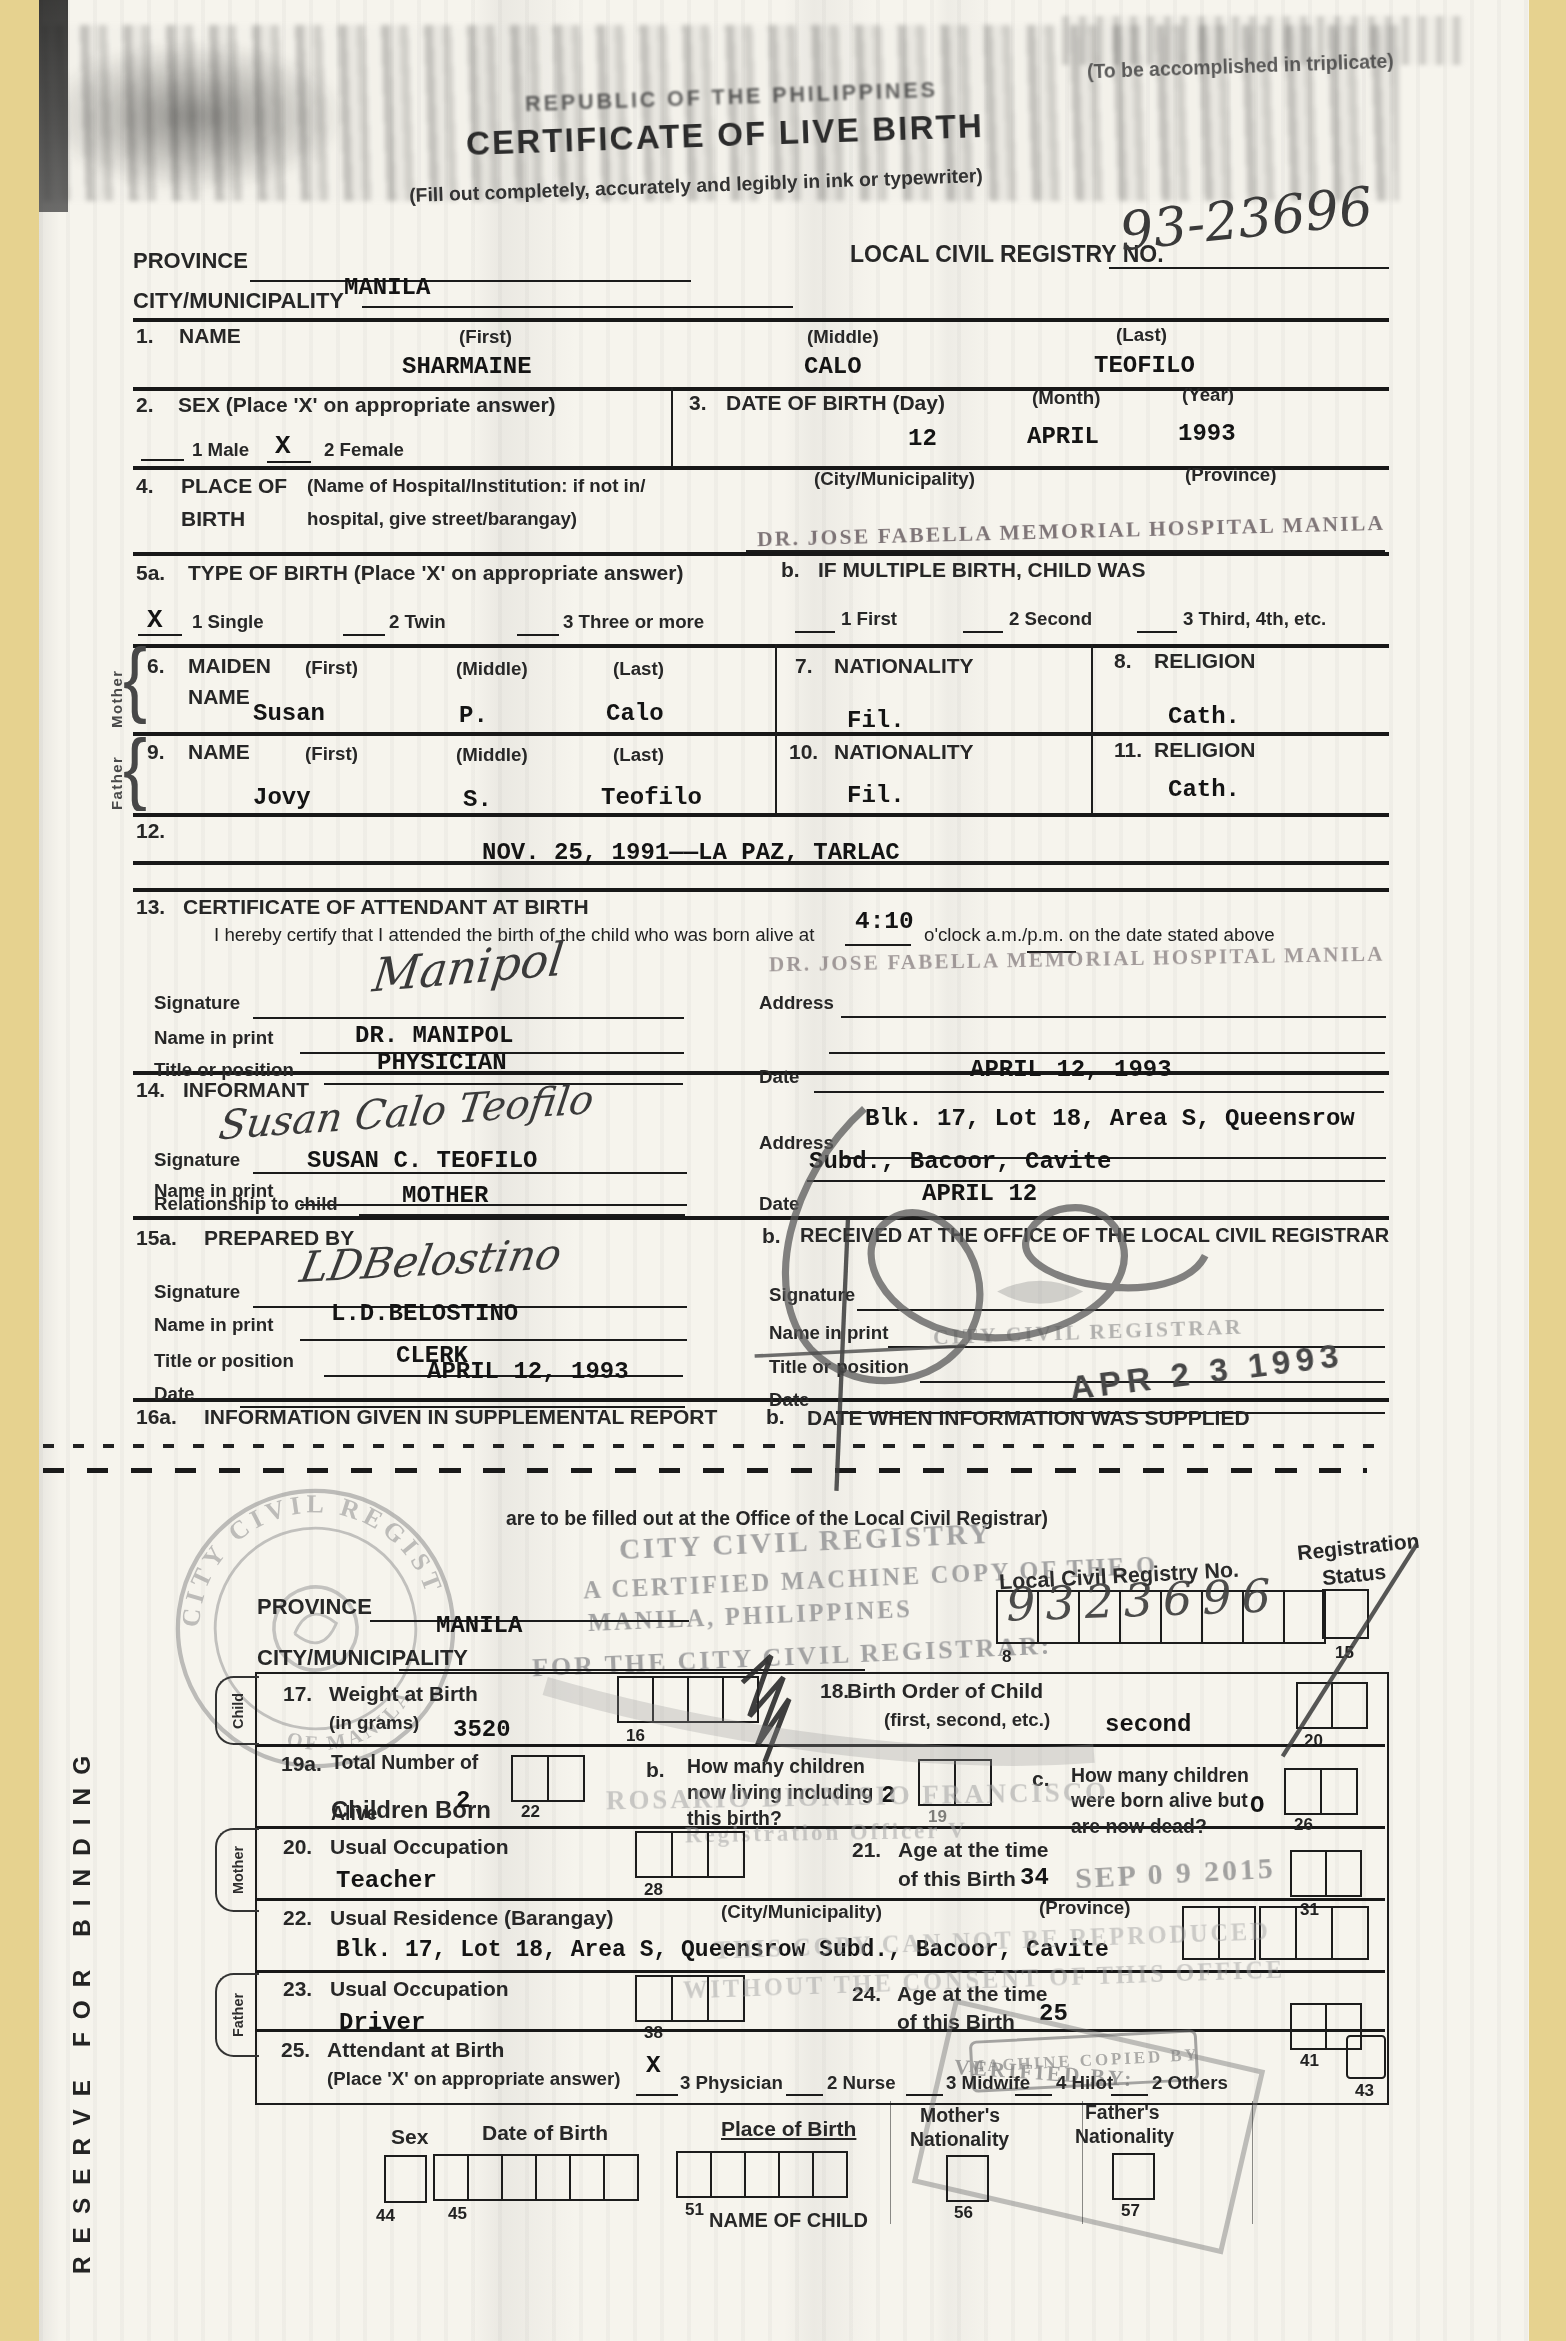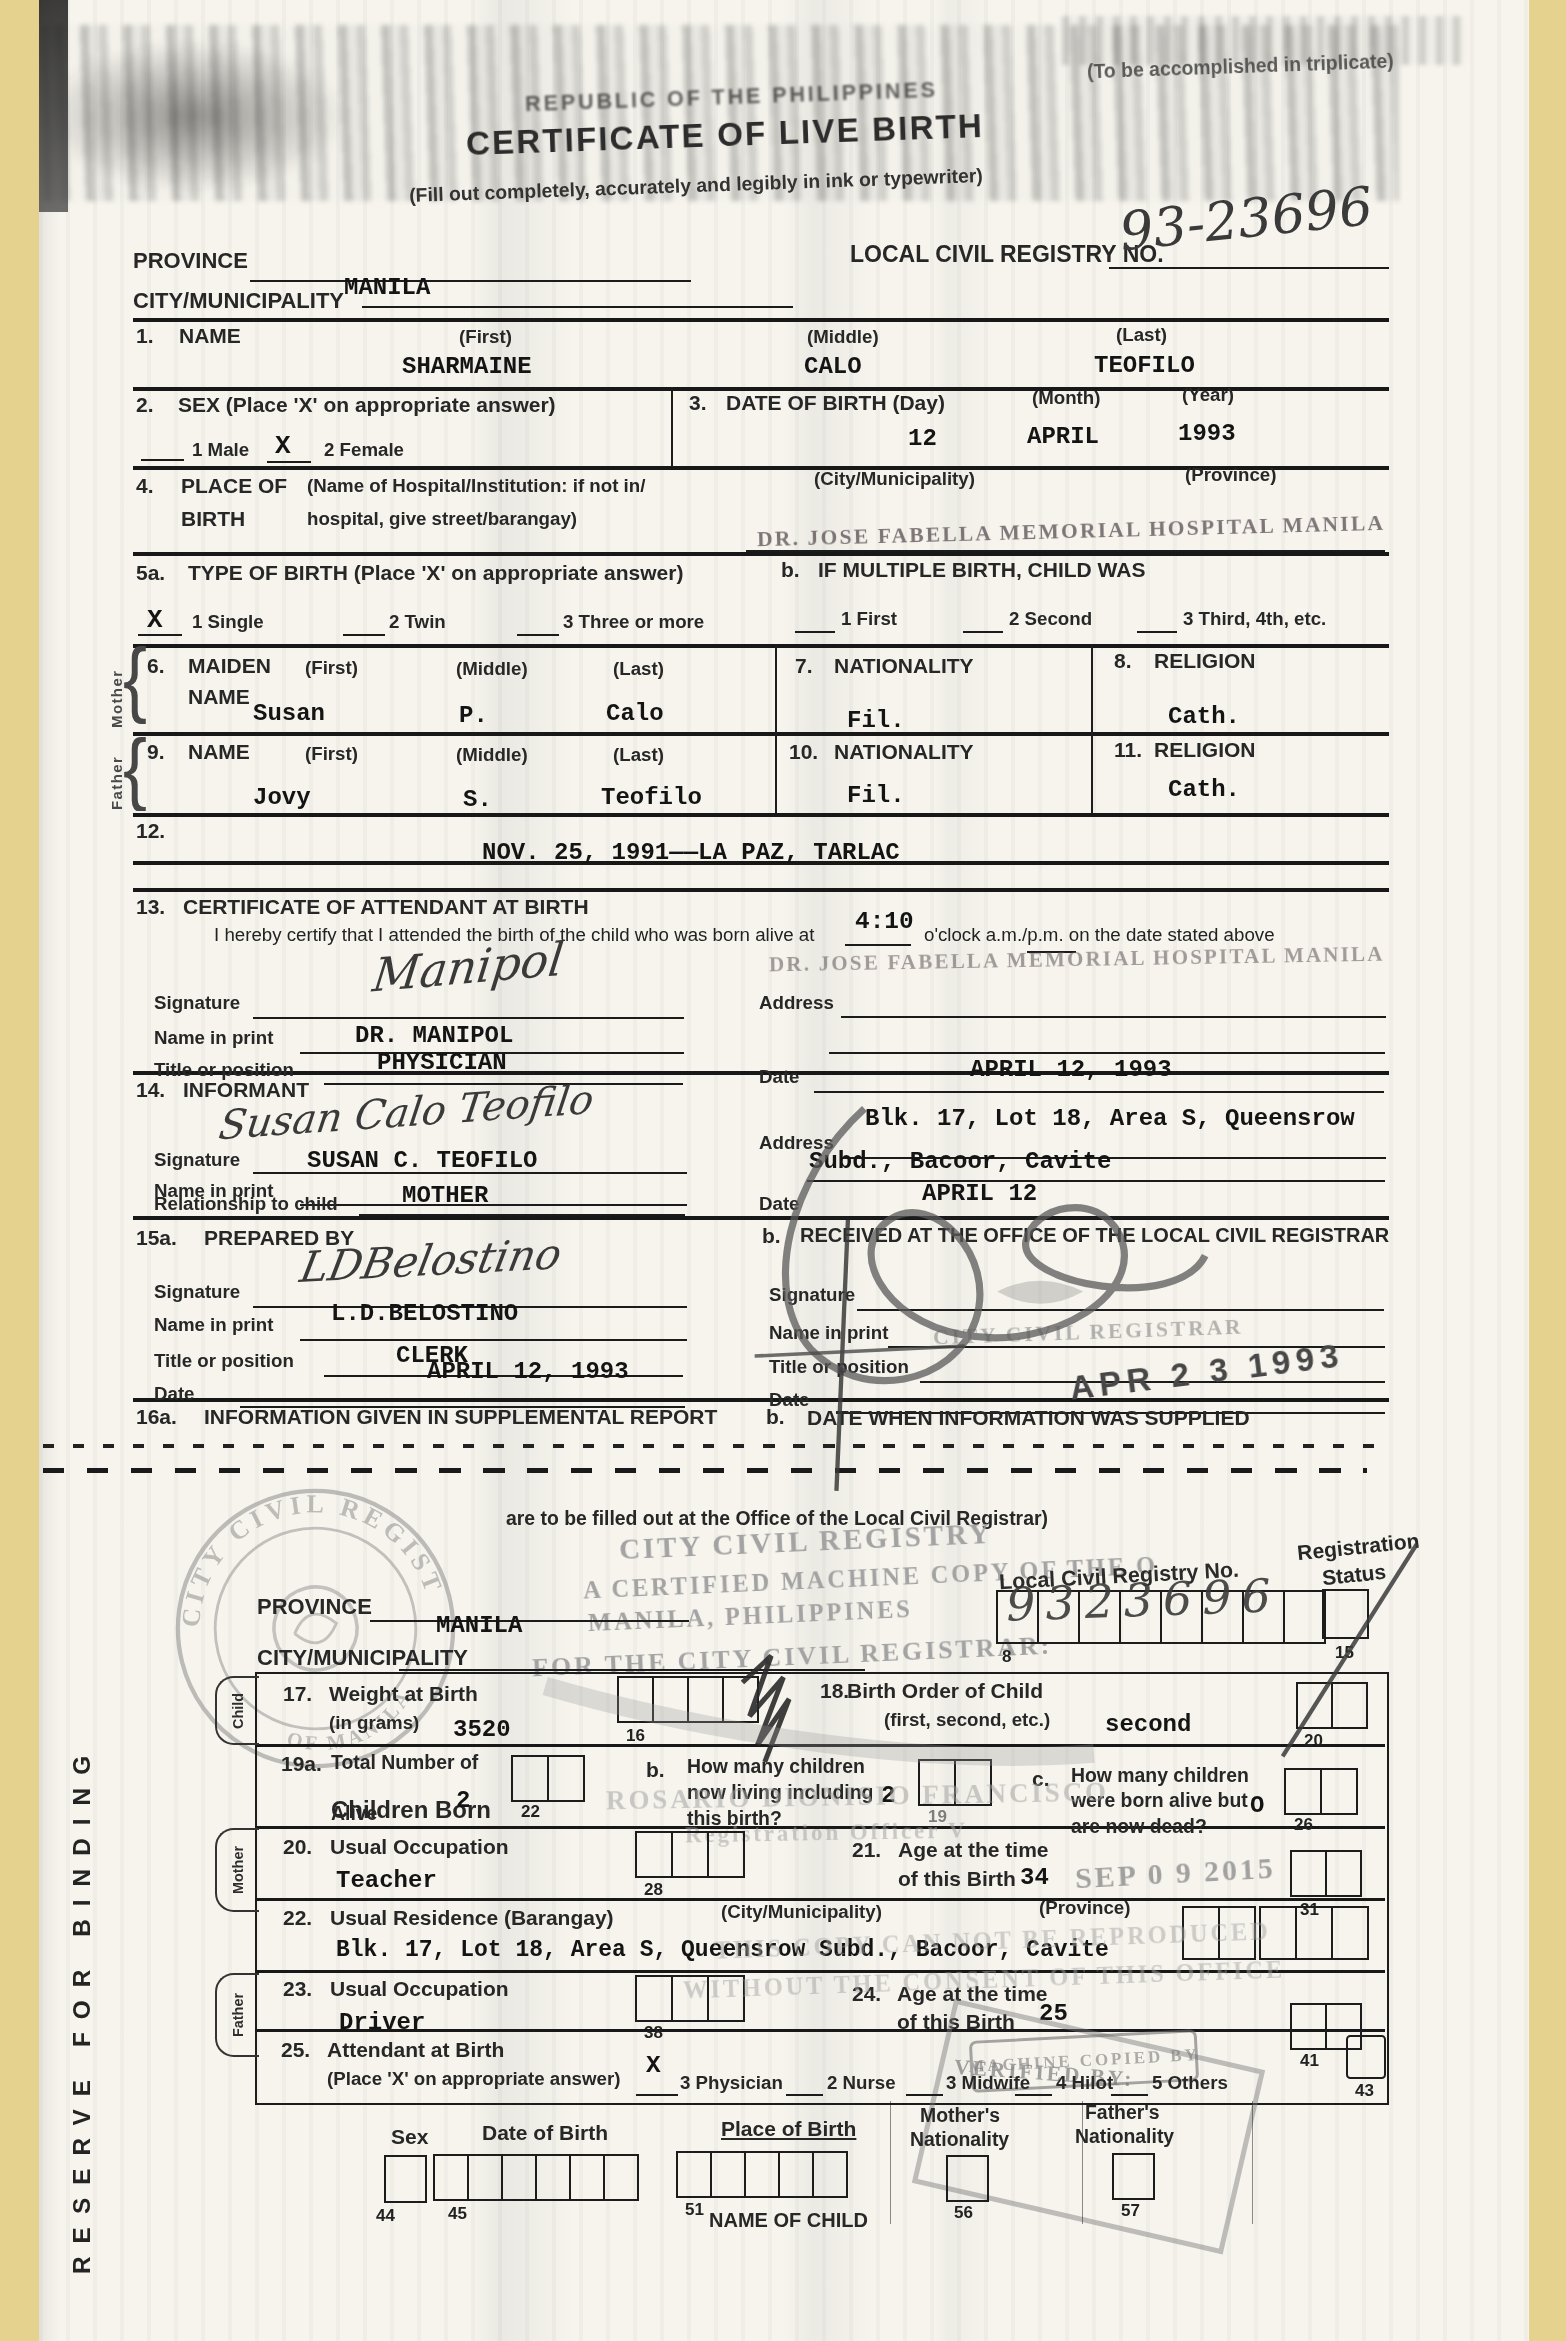--- a/index.html
+++ b/index.html
@@ -428,21 +428,21 @@
 <div class="a tw" style="left:646px;top:2052px;font-size:24.4px;">X</div>
 <i class="a ln" style="left:636px;top:2094px;width:42px;"></i>
 <div class="a lbl sm" style="left:680px;top:2072px;">3 Physician</div>
 <i class="a ln" style="left:786px;top:2094px;width:37px;"></i>
 <div class="a lbl sm" style="left:827px;top:2072px;">2 Nurse</div>
 <i class="a ln" style="left:906px;top:2094px;width:37px;"></i>
 <div class="a lbl sm" style="left:946px;top:2072px;">3 Midwife</div>
 <i class="a ln" style="left:1015px;top:2094px;width:37px;"></i>
 <div class="a lbl sm" style="left:1056px;top:2072px;">4 Hilot</div>
 <i class="a ln" style="left:1111px;top:2094px;width:37px;"></i>
-<div class="a lbl sm" style="left:1152px;top:2072px;">5 Others</div>
+<div class="a lbl sm" style="left:1152px;top:2072px;">2 Others</div>
 <div class="a" style="left:1346px;top:2035px;width:36px;height:40px;border:2.2px solid #1c1c1c;border-radius:4.3px;"></div>
 <div class="a code" style="left:1355px;top:2081px;">43</div>
 
 <i class="a vln" style="left:890px;top:2101px;height:123px;opacity:.5;width:1.4px;"></i>
 <i class="a vln" style="left:1082px;top:2101px;height:123px;opacity:.5;width:1.4px;"></i>
 <i class="a vln" style="left:1252px;top:2101px;height:123px;opacity:.5;width:1.4px;"></i>
 <div class="a lbl" style="left:391px;top:2125px;">Sex</div>
 <div class="a" style="left:384px;top:2155px;width:39px;height:44px;border:2.2px solid #1c1c1c;"></div>
 <div class="a code" style="left:376px;top:2206px;">44</div>
 <div class="a lbl" style="left:482px;top:2121px;">Date of Birth</div>

